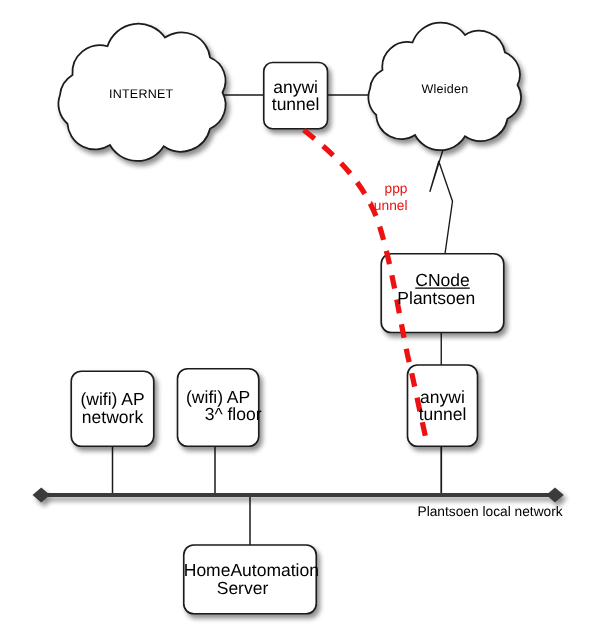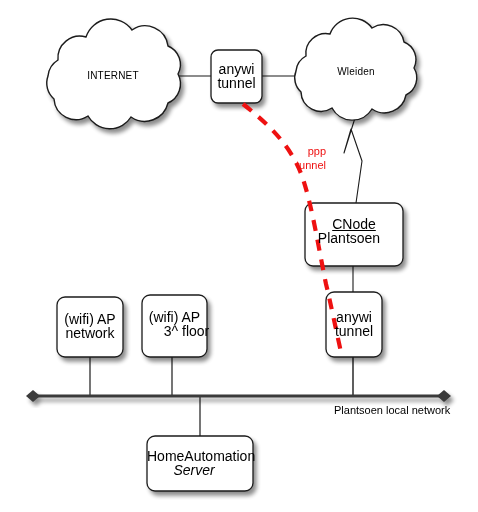--- a/index.html
+++ b/index.html
@@ -150,18 +150,18 @@
 <div class="node-label" style="left:326px; top:311px; width:56px;">anywi</div>
 <div class="node-label" style="left:326px; top:325px; width:56px;">tunnel</div>
 
 <div class="node-label" style="left:55px; top:313px; width:70px;">(wifi) AP</div>
 <div class="node-label" style="left:55px; top:327px; width:70px;">network</div>
 
 <div class="node-label" style="left:142px; top:311px; width:65px;">(wifi) AP</div>
 <div class="node-label" style="left:142px; top:325px; width:65px;margin-left:12px;">3^ floor</div>
 
 <div class="node-label" style="left:147px; top:450px; width:90px;">HomeAutomation</div>
-<div class="node-label" style="left:147px; top:464px; width:94px;font-style:italic;">Server</div>
+<div class="node-label" style="left:147px; top:464px; width:94px;">Server</div>
 
 <div class="node-label tunnel-label" style="left:278px; top:145px; width:48px;">ppp</div>
 <div class="node-label tunnel-label" style="left:278px; top:159px; width:48px;">tunnel</div>
 
 <div class="node-label bus-label" style="left:334px; top:404px; width:150px;">Plantsoen local network</div>
 
 </body></html>

